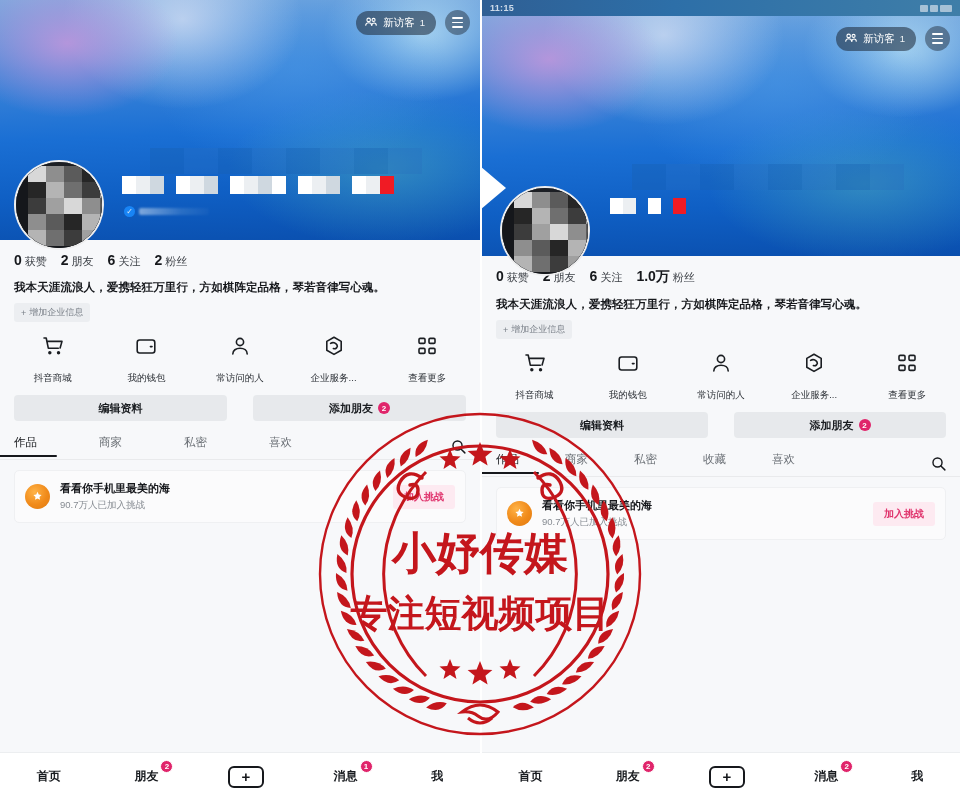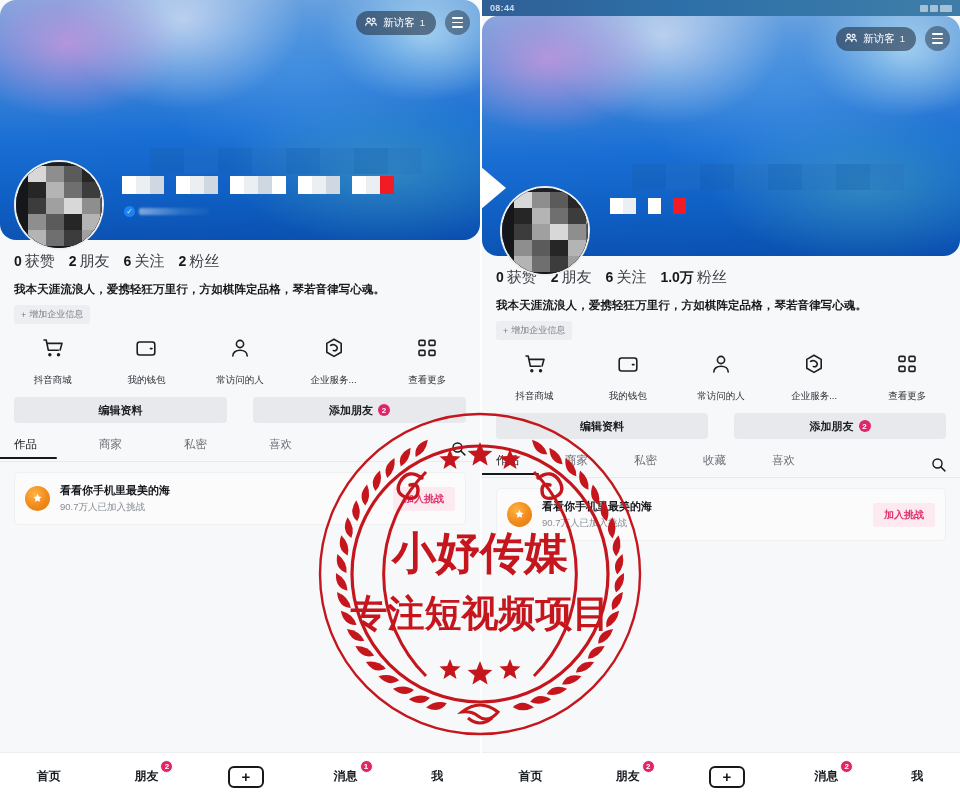--- a/index.html
+++ b/index.html
@@ -30,21 +30,20 @@
   
   .banner {
     position: relative; height: 240px; width: 100%;
     background:
       radial-gradient(ellipse 180px 120px at 14% 18%, rgba(196,150,220,.85) 0%, rgba(120,120,210,0) 62%),
       radial-gradient(ellipse 200px 150px at 38% 8%, rgba(215,225,245,.75) 0%, rgba(140,170,220,0) 60%),
       radial-gradient(ellipse 230px 170px at 62% 28%, rgba(70,150,230,.55) 0%, rgba(40,110,200,0) 65%),
       radial-gradient(ellipse 160px 110px at 88% 14%, rgba(185,225,245,.8) 0%, rgba(90,170,225,0) 62%),
       radial-gradient(ellipse 240px 120px at 80% 70%, rgba(80,175,185,.5) 0%, rgba(30,110,180,0) 65%),
       linear-gradient(178deg,#79a9dd 0%,#3f86d8 28%,#1a6fd4 55%,#0f5fc4 78%,#0a4fae 100%);
-    border-radius: 16px;
   }
 
   .banner-top { position:absolute; top:10px; right:10px; display:flex; align-items:center; gap:9px; z-index:6; }
   .visitor-pill {
     display:flex; align-items:center; gap:5px;
     background: rgba(28,38,52,.55); color:#fff;
     border-radius: 14px; padding: 4px 11px 4px 8px; font-size: 10.5px; white-space:nowrap;
   }
   .visitor-pill .cnt { font-size: 9.5px; opacity:.92; }
   .hamburger {
@@ -94,21 +93,21 @@
     width:0; height:0;
     border-top: 22px solid transparent;
     border-bottom: 22px solid transparent;
     border-left: 26px solid #ffffff;
   }
 
   
   .stats { display:flex; align-items:baseline; gap:14px; padding: 12px 14px 0 14px; }
   .stat { display:flex; align-items:baseline; gap:3px; }
   .stat .num { font-size:14px; font-weight:700; color:#16181c; }
-  .stat .lab { font-size:15px; color:#3b3f45; }
+  .stat .lab { font-size:11px; color:#3b3f45; }
 
   .bio { padding: 10px 14px 0 14px; font-size:11.5px; color:#16181c; line-height:1.5; font-weight:600; letter-spacing:.1px; }
   .biz-chip {
     display:inline-flex; align-items:center; gap:3px; margin:7px 0 0 14px;
     background:#eceef1; color:#7a8089; border-radius:3px; padding:3px 7px; font-size:9px;
   }
 
   
   .quick { display:flex; justify-content:space-around; padding: 12px 6px 4px 6px; }
   .qitem { width:80px; display:flex; flex-direction:column; align-items:center; gap:6px; }
@@ -379,21 +378,21 @@
         </div><div class="bottomnav">
           <div class="nitem"><span>首页</span></div>
           <div class="nitem"><span>朋友</span><span class="nbadge">2</span></div>
           <div class="plus-btn">
             <span>+</span>
           </div>
           <div class="nitem"><span>消息</span><span class="nbadge">1</span></div>
           <div class="nitem"><span>我</span></div>
         </div></div>
       <div class="panel right"><div class="statusbar">
-          <span class="clock">08:44</span>
+          <span class="clock">11:15</span>
           <span class="status-icons">
             <i></i>
             <i></i>
             <i class="bat"></i>
           </span>
         </div><div class="banner">
           <div class="banner-top">
             <div class="visitor-pill">
               <span><svg width="14" height="14" viewBox="0 0 24 24" fill="none" stroke="#fff" stroke-width="1.9" stroke-linecap="round">
                   <circle cx="8" cy="8.4" r="3"></circle>

